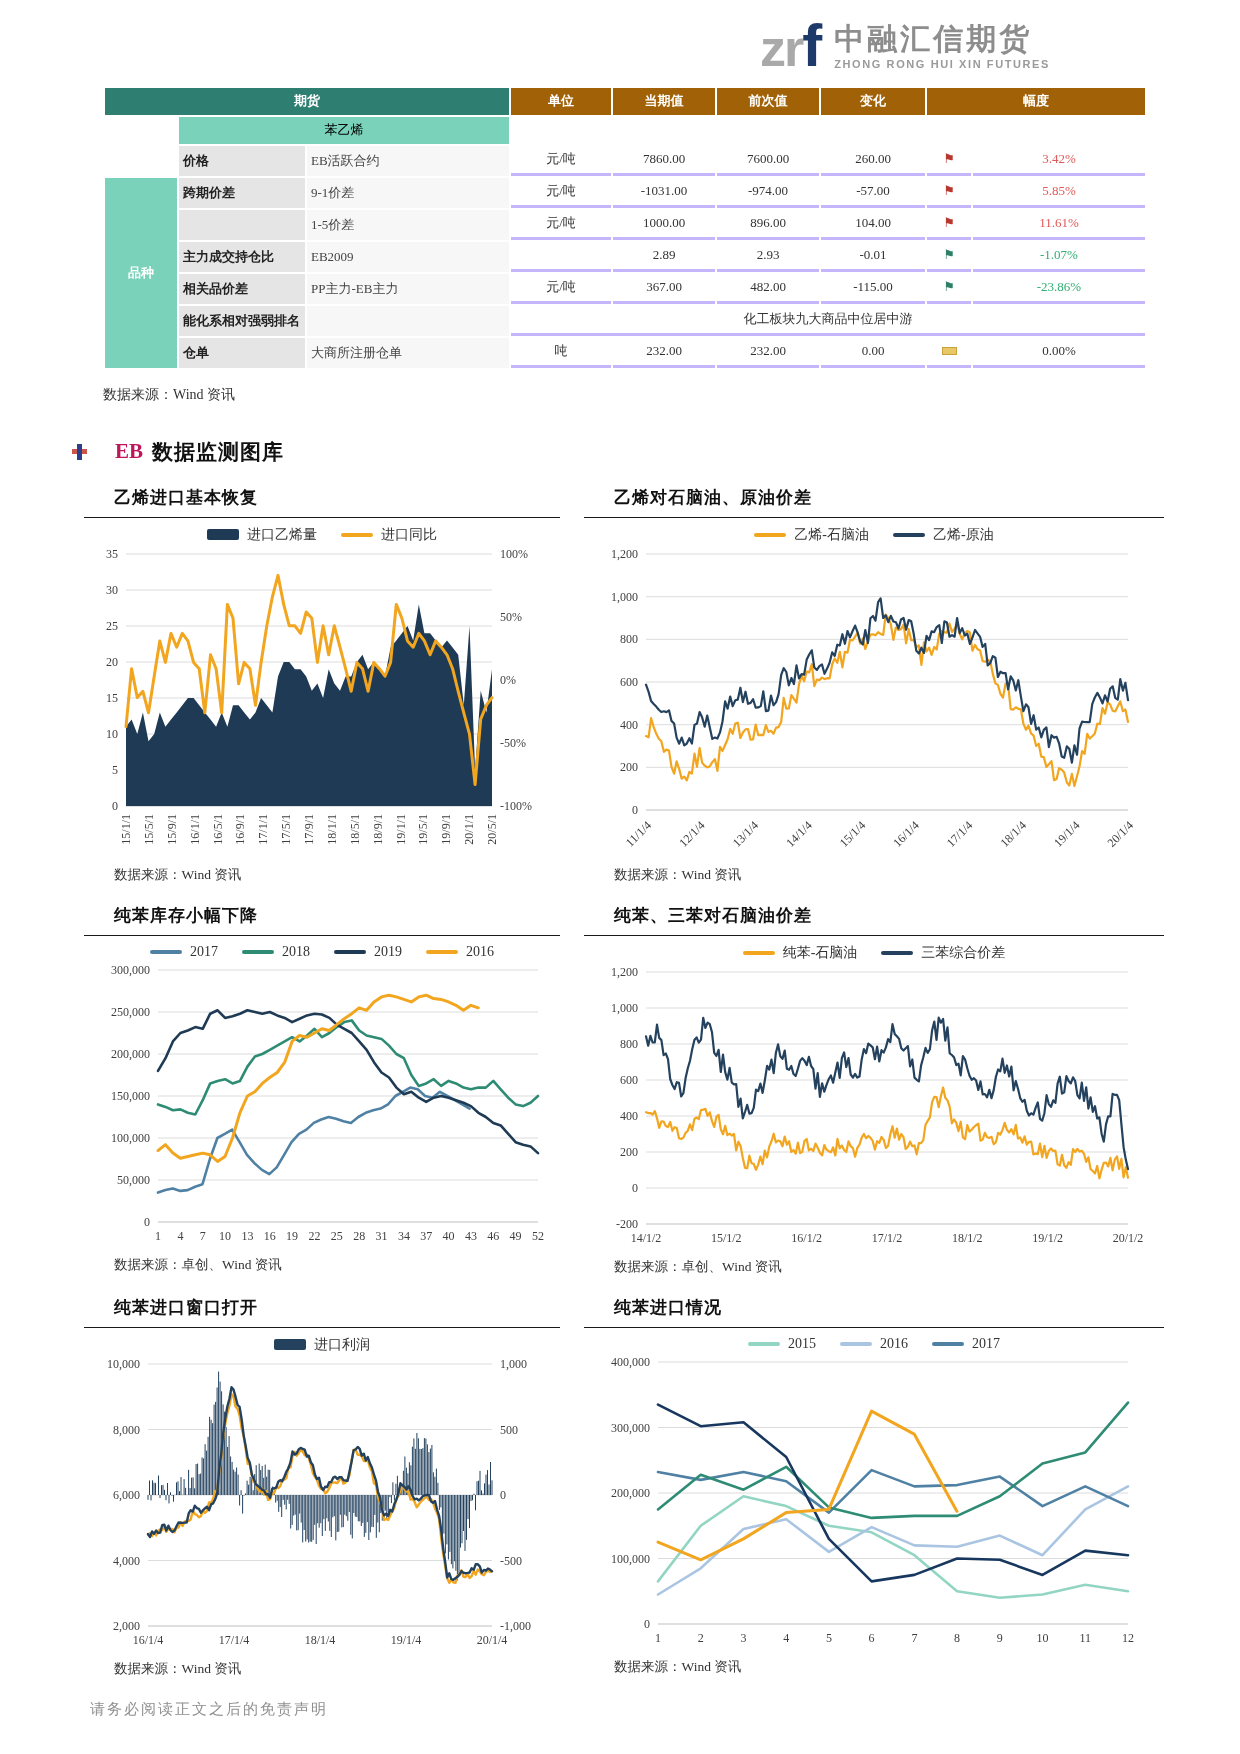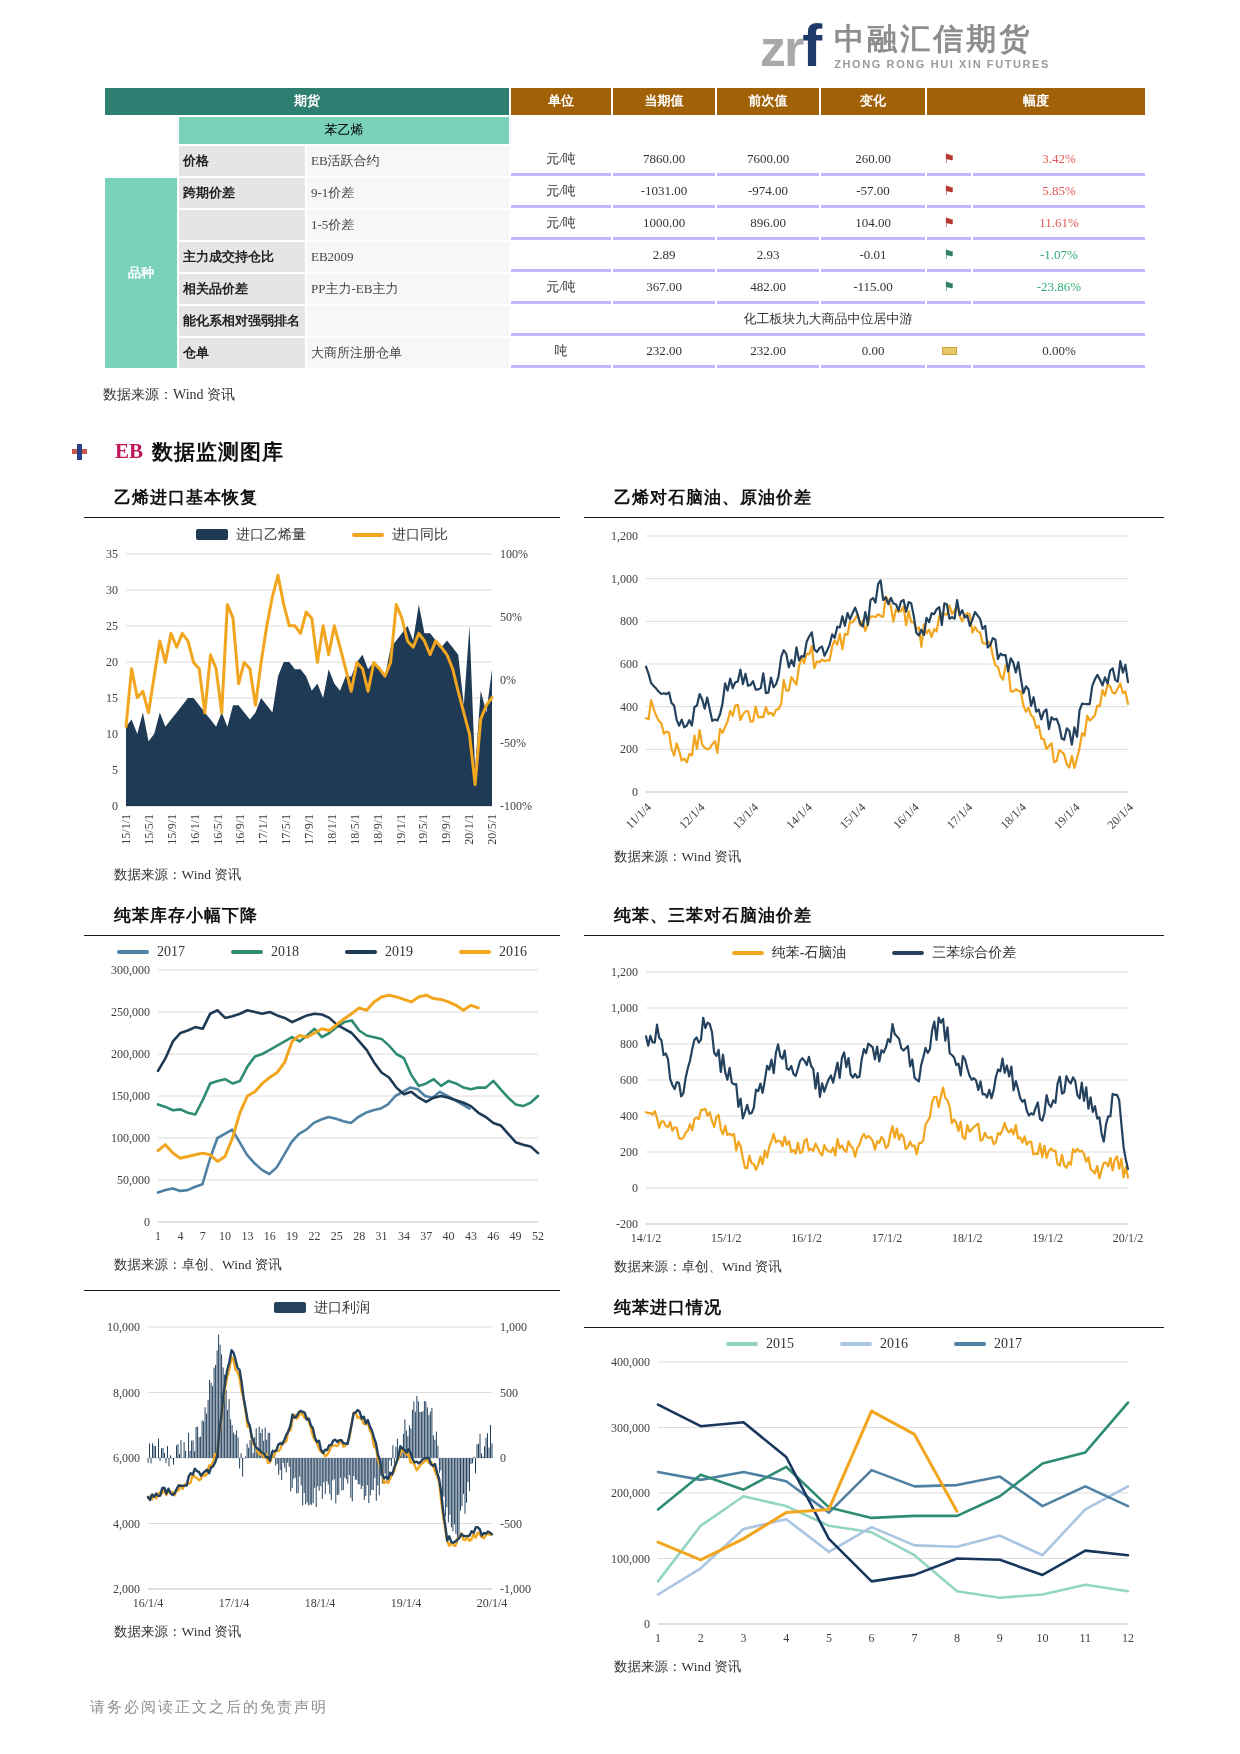--- a/index.html
+++ b/index.html
@@ -29,21 +29,21 @@
   .sec{display:flex;align-items:center;margin:34px 0 14px 72px}
   .plus{position:relative;width:15px;height:16px;margin-right:28px}
   .plus .pv{position:absolute;left:5px;top:0;width:5px;height:16px;background:#2b3f8c}
   .plus .ph{position:absolute;left:0;top:5px;width:15px;height:5px;background:#c0392b;opacity:.85}
   .sec .eb{color:#be185d;font-size:21px;font-weight:bold;margin-right:9px;font-family:"Liberation Serif","DejaVu Serif",serif}
   .sec .st{font-size:21px;font-weight:bold;color:#111;letter-spacing:1px}
   
   .charts{display:grid;grid-template-columns:476px 580px;column-gap:24px;row-gap:10px;padding:0 0 0 84px}
   .cell .ctitle{font-size:17px;font-weight:bold;color:#111;margin:6px 0 8px 30px;letter-spacing:1px}
   .cell .rule{border-top:1.5px solid #1a1a1a;margin-bottom:8px}
-  .legend{display:flex;justify-content:center;align-items:center;gap:46px;margin:4px 0 0;font-size:14px;color:#333;font-family:"Liberation Serif","DejaVu Serif",serif}
+  .legend{display:flex;justify-content:center;align-items:center;gap:24px;margin:4px 0 0;font-size:14px;color:#333;font-family:"Liberation Serif","DejaVu Serif",serif}
   .legend .lg-item{display:flex;align-items:center;gap:8px}
   .legend .sw{display:inline-block;width:32px;border-radius:2px}
   .legend .sw.line{height:4px}
   .legend .sw.bar{height:11px}
   .src{font-size:13.5px;color:#333;margin:0 0 4px 30px;font-family:"Liberation Serif","DejaVu Serif",serif}
   svg{display:block}
   .tick{font-family:"Liberation Serif","DejaVu Serif",serif;font-size:12px;fill:#3f3f3f}
   .footer{margin:18px 0 20px 90px;font-size:15px;color:#8f8f8f;letter-spacing:2px;font-family:"Liberation Serif","DejaVu Serif",serif}
 </style>
 </head>
@@ -220,20 +220,30 @@
         <text x="389.1" y="270" text-anchor="end" class="tick" transform="rotate(-90 389.1 270)">20/1/1</text>
         <text x="412.0" y="270" text-anchor="end" class="tick" transform="rotate(-90 412.0 270)">20/5/1</text>
         <path d="M42,262.0 L42.0,182.8 L47.6,175.6 L53.3,190.0 L58.9,168.4 L64.5,197.2 L70.2,190.0 L75.8,168.4 L81.4,182.8 L87.0,175.6 L92.7,168.4 L98.3,161.2 L103.9,154.0 L109.6,154.0 L115.2,161.2 L120.8,168.4 L126.5,175.6 L132.1,182.8 L137.7,168.4 L143.4,182.8 L149.0,161.2 L154.6,161.2 L160.2,168.4 L165.9,175.6 L171.5,168.4 L177.1,154.0 L182.8,161.2 L188.4,168.4 L194.0,132.4 L199.7,118.0 L205.3,118.0 L210.9,125.2 L216.6,125.2 L222.2,132.4 L227.8,146.8 L233.4,139.6 L239.1,154.0 L244.7,125.2 L250.3,139.6 L256.0,146.8 L261.6,132.4 L267.2,132.4 L272.9,118.0 L278.5,110.8 L284.1,125.2 L289.8,118.0 L295.4,125.2 L301.0,132.4 L306.6,103.6 L312.3,96.4 L317.9,89.2 L323.5,82.0 L329.2,96.4 L334.8,60.4 L340.4,89.2 L346.1,89.2 L351.7,96.4 L357.3,103.6 L363.0,96.4 L368.6,103.6 L374.2,110.8 L379.8,161.2 L385.5,82.0 L391.1,226.0 L396.7,146.8 L402.4,168.4 L408.0,125.2 L408.0,262.0 Z" fill="#1F3A54" stroke="none"></path>
         <polyline points="42.0,182.6 47.6,124.7 53.3,153.6 58.9,147.3 64.5,168.8 70.2,132.2 75.8,96.9 81.4,118.4 87.0,89.4 92.7,103.2 98.3,89.4 103.9,96.9 109.6,118.4 115.2,124.7 120.8,168.8 126.5,110.8 132.1,124.7 137.7,168.8 143.4,60.4 149.0,74.3 154.6,139.8 160.2,118.4 165.9,124.7 171.5,161.2 177.1,118.4 182.8,81.8 188.4,52.8 194.0,31.4 199.7,60.4 205.3,81.8 210.9,81.8 216.6,89.4 222.2,68.0 227.8,74.3 233.4,118.4 239.1,81.8 244.7,110.8 250.3,81.8 256.0,103.2 261.6,124.7 267.2,147.3 272.9,118.4 278.5,124.7 284.1,147.3 289.8,118.4 295.4,124.7 301.0,132.2 306.6,118.4 312.3,60.4 317.9,74.3 323.5,96.9 329.2,103.2 334.8,89.4 340.4,96.9 346.1,110.8 351.7,96.9 357.3,103.2 363.0,110.8 368.6,124.7 374.2,147.3 379.8,168.8 385.5,190.2 391.1,240.6 396.7,175.1 402.4,161.2 408.0,153.6" fill="none" stroke="#F2A51E" stroke-width="3" stroke-linejoin="round" stroke-linecap="round"></polyline>
       </svg>
     <div class="src">数据来源：Wind 资讯</div>
   </div>
   <div class="cell">
     <div class="ctitle">乙烯对石脑油、原油价差</div>
     <div class="rule"></div>
+    <div class="legend">
+        <span class="lg-item">
+          <span class="sw line" style="background: rgb(242, 165, 30);"></span>
+          <span>乙烯-石脑油</span>
+        </span>
+        <span class="lg-item">
+          <span class="sw line" style="background: rgb(36, 66, 94);"></span>
+          <span>乙烯-原油</span>
+        </span>
+      </div>
     <svg viewBox="0 0 560 322" width="560" height="322">
         <line x1="62" x2="544" y1="266.0" y2="266.0" stroke="#bfbfbf" stroke-width="1"></line>
         <text x="54" y="270.0" text-anchor="end" class="tick">0</text>
         <line x1="62" x2="544" y1="223.3" y2="223.3" stroke="#dcdcdc" stroke-width="1"></line>
         <text x="54" y="227.3" text-anchor="end" class="tick">200</text>
         <line x1="62" x2="544" y1="180.7" y2="180.7" stroke="#dcdcdc" stroke-width="1"></line>
         <text x="54" y="184.7" text-anchor="end" class="tick">400</text>
         <line x1="62" x2="544" y1="138.0" y2="138.0" stroke="#dcdcdc" stroke-width="1"></line>
         <text x="54" y="142.0" text-anchor="end" class="tick">600</text>
         <line x1="62" x2="544" y1="95.3" y2="95.3" stroke="#dcdcdc" stroke-width="1"></line>
@@ -354,20 +364,21 @@
         <text x="303.0" y="280" text-anchor="middle" class="tick">17/1/2</text>
         <text x="383.3" y="280" text-anchor="middle" class="tick">18/1/2</text>
         <text x="463.7" y="280" text-anchor="middle" class="tick">19/1/2</text>
         <text x="544.0" y="280" text-anchor="middle" class="tick">20/1/2</text>
         <polyline points="62.0,150.2 64.2,151.1 66.4,151.0 68.6,152.6 70.8,149.2 73.0,156.1 75.2,165.8 77.4,159.3 79.6,159.5 81.8,163.9 84.0,165.0 86.2,160.0 88.4,168.8 90.6,165.2 92.8,166.0 95.0,176.3 97.2,177.0 99.4,175.6 101.6,170.9 103.8,168.7 106.0,162.4 108.2,168.1 110.4,157.0 112.6,155.5 114.8,157.1 117.0,148.1 119.2,147.6 121.4,146.9 123.6,153.8 125.8,150.3 128.0,159.2 130.2,164.9 132.4,154.9 134.6,152.8 136.8,167.3 139.0,172.3 141.2,163.8 143.4,173.2 145.6,171.7 147.8,173.5 150.0,172.0 152.2,188.5 154.4,179.7 156.6,184.0 158.8,195.7 161.0,205.8 163.2,206.2 165.4,193.7 167.6,201.2 169.8,202.0 172.0,207.8 174.2,202.6 176.4,194.6 178.6,202.3 180.8,188.5 183.1,195.4 185.3,184.4 187.5,179.3 189.7,171.7 191.9,180.4 194.1,178.5 196.3,179.2 198.5,184.3 200.7,174.6 202.9,182.8 205.1,179.2 207.3,190.0 209.5,188.0 211.7,191.6 213.9,180.7 216.1,191.1 218.3,189.9 220.5,178.8 222.7,177.0 224.9,188.5 227.1,186.7 229.3,189.1 231.5,181.6 233.7,185.7 235.9,190.8 238.1,193.4 240.3,183.0 242.5,187.7 244.7,189.2 246.9,190.2 249.1,185.4 251.3,193.5 253.5,176.9 255.7,186.3 257.9,183.5 260.1,188.0 262.3,190.0 264.5,179.3 266.7,184.2 268.9,186.1 271.1,194.7 273.3,185.9 275.5,182.6 277.7,175.6 279.9,172.0 282.1,176.2 284.3,173.9 286.5,175.8 288.7,178.9 290.9,187.6 293.1,179.2 295.3,180.8 297.5,175.0 299.7,177.9 301.9,186.0 304.1,183.7 306.3,172.3 308.5,164.2 310.7,175.7 312.9,166.5 315.1,177.7 317.3,172.0 319.5,175.2 321.7,187.0 323.9,184.8 326.1,179.6 328.3,184.3 330.5,183.4 332.7,192.3 334.9,181.0 337.1,181.2 339.3,178.2 341.5,162.8 343.7,158.9 345.9,155.4 348.1,140.2 350.3,134.9 352.5,135.0 354.7,145.2 356.9,134.3 359.1,125.5 361.3,135.7 363.5,138.4 365.7,144.9 367.9,161.3 370.1,157.5 372.3,160.9 374.5,169.1 376.7,159.7 378.9,175.4 381.1,177.2 383.3,163.0 385.5,169.6 387.7,167.7 389.9,165.0 392.1,163.2 394.3,161.7 396.5,178.7 398.7,177.5 400.9,170.8 403.1,175.3 405.3,175.9 407.5,174.8 409.7,182.2 411.9,180.1 414.1,170.9 416.3,172.5 418.5,167.9 420.7,160.9 422.9,167.8 425.2,170.5 427.4,167.2 429.6,172.4 431.8,162.9 434.0,176.5 436.2,175.4 438.4,180.7 440.6,174.4 442.8,182.6 445.0,179.8 447.2,179.6 449.4,192.4 451.6,191.4 453.8,192.1 456.0,181.5 458.2,195.1 460.4,183.8 462.6,195.9 464.8,189.0 467.0,186.5 469.2,189.0 471.4,188.6 473.6,202.4 475.8,203.6 478.0,192.8 480.2,203.2 482.4,205.8 484.6,200.1 486.8,202.9 489.0,187.2 491.2,190.0 493.4,186.9 495.6,189.6 497.8,188.7 500.0,191.8 502.2,199.9 504.4,195.3 506.6,207.2 508.8,209.0 511.0,211.5 513.2,204.0 515.4,216.4 517.6,207.7 519.8,200.9 522.0,200.5 524.2,204.4 526.4,195.8 528.6,208.3 530.8,197.6 533.0,194.3 535.2,206.8 537.4,196.9 539.6,215.3 541.8,205.2 544.0,215.7" fill="none" stroke="#F2A51E" stroke-width="2.2" stroke-linejoin="round" stroke-linecap="round"></polyline>
         <polyline points="62.0,74.3 64.2,83.7 66.4,73.8 68.6,80.5 70.8,80.4 73.0,62.7 75.2,75.9 77.4,78.1 79.6,93.2 81.8,91.5 84.0,97.2 86.2,117.0 88.4,123.0 90.6,127.1 92.8,120.2 95.0,120.9 97.2,134.5 99.4,131.2 101.6,116.1 103.8,106.3 106.0,98.7 108.2,87.3 110.4,78.0 112.6,75.4 114.8,80.6 117.0,77.7 119.2,55.8 121.4,65.9 123.6,60.6 125.8,62.2 128.0,70.3 130.2,90.8 132.4,93.8 134.6,87.8 136.8,110.0 139.0,92.7 141.2,110.1 143.4,117.6 145.6,105.9 147.8,120.7 150.0,122.3 152.2,122.1 154.4,144.8 156.6,136.6 158.8,156.4 161.0,150.0 163.2,142.9 165.4,151.6 167.6,151.1 169.8,145.7 172.0,127.7 174.2,129.1 176.4,121.6 178.6,130.9 180.8,118.5 183.1,103.9 185.3,107.6 187.5,97.6 189.7,111.1 191.9,90.7 194.1,82.4 196.3,94.2 198.5,96.9 200.7,88.5 202.9,106.8 205.1,107.8 207.3,104.0 209.5,112.0 211.7,114.0 213.9,106.8 216.1,98.9 218.3,96.1 220.5,98.8 222.7,103.1 224.9,94.8 227.1,104.0 229.3,107.1 231.5,126.7 233.7,111.2 235.9,134.9 238.1,121.3 240.3,129.7 242.5,122.9 244.7,117.2 246.9,113.5 249.1,120.8 251.3,110.5 253.5,100.5 255.7,115.9 257.9,95.9 260.1,90.4 262.3,105.1 264.5,96.0 266.7,112.5 268.9,115.6 271.1,111.9 273.3,115.6 275.5,114.5 277.7,97.4 279.9,87.1 282.1,91.2 284.3,81.6 286.5,83.4 288.7,85.3 290.9,97.2 293.1,84.6 295.3,99.5 297.5,88.2 299.7,90.6 301.9,85.4 304.1,77.1 306.3,80.1 308.5,62.2 310.7,71.9 312.9,74.3 315.1,76.9 317.3,86.2 319.5,88.5 321.7,86.2 323.9,84.1 326.1,104.5 328.3,97.5 330.5,115.6 332.7,117.8 334.9,119.3 337.1,103.4 339.3,95.3 341.5,85.9 343.7,90.9 345.9,87.2 348.1,68.4 350.3,59.5 352.5,77.8 354.7,55.6 356.9,60.7 359.1,57.0 361.3,78.6 363.5,65.3 365.7,91.3 367.9,93.0 370.1,95.5 372.3,103.1 374.5,101.6 376.7,113.3 378.9,94.1 381.1,97.6 383.3,106.3 385.5,113.7 387.7,117.8 389.9,116.2 392.1,118.5 394.3,128.0 396.5,119.4 398.7,132.4 400.9,132.0 403.1,135.3 405.3,127.8 407.5,136.1 409.7,128.1 411.9,114.8 414.1,107.5 416.3,109.4 418.5,96.6 420.7,110.8 422.9,103.5 425.2,114.4 427.4,104.6 429.6,128.3 431.8,119.1 434.0,126.8 436.2,136.1 438.4,139.8 440.6,137.8 442.8,148.8 445.0,153.5 447.2,151.3 449.4,152.6 451.6,145.8 453.8,140.4 456.0,156.8 458.2,158.7 460.4,151.2 462.6,133.2 464.8,142.1 467.0,144.9 469.2,138.3 471.4,140.8 473.6,121.5 475.8,114.7 478.0,131.6 480.2,130.3 482.4,114.1 484.6,119.0 486.8,121.4 489.0,115.4 491.2,119.1 493.4,133.1 495.6,136.4 497.8,120.6 500.0,138.8 502.2,125.4 504.4,146.6 506.6,135.3 508.8,149.8 511.0,144.2 513.2,156.5 515.4,155.3 517.6,171.7 519.8,179.7 522.0,162.4 524.2,154.3 526.4,154.5 528.6,131.9 530.8,132.8 533.0,132.9 535.2,138.1 537.4,162.2 539.6,185.2 541.8,197.6 544.0,207.1" fill="none" stroke="#24425E" stroke-width="2.2" stroke-linejoin="round" stroke-linecap="round"></polyline>
       </svg>
     <div class="src">数据来源：卓创、Wind 资讯</div>
   </div>
   <div class="cell">
+    <div class="ctitle">纯苯进口窗口打开</div>
     <div class="rule"></div>
     <div class="legend">
         <span class="lg-item">
           <span class="sw bar" style="background: rgb(36, 66, 94);"></span>
           <span>进口利润</span>
         </span>
       </div>
     <svg viewBox="0 0 470 306" width="470" height="306">
         <line x1="64" x2="408" y1="272.0" y2="272.0" stroke="#bfbfbf" stroke-width="1"></line>
         <text x="56" y="276.0" text-anchor="end" class="tick">2,000</text>

